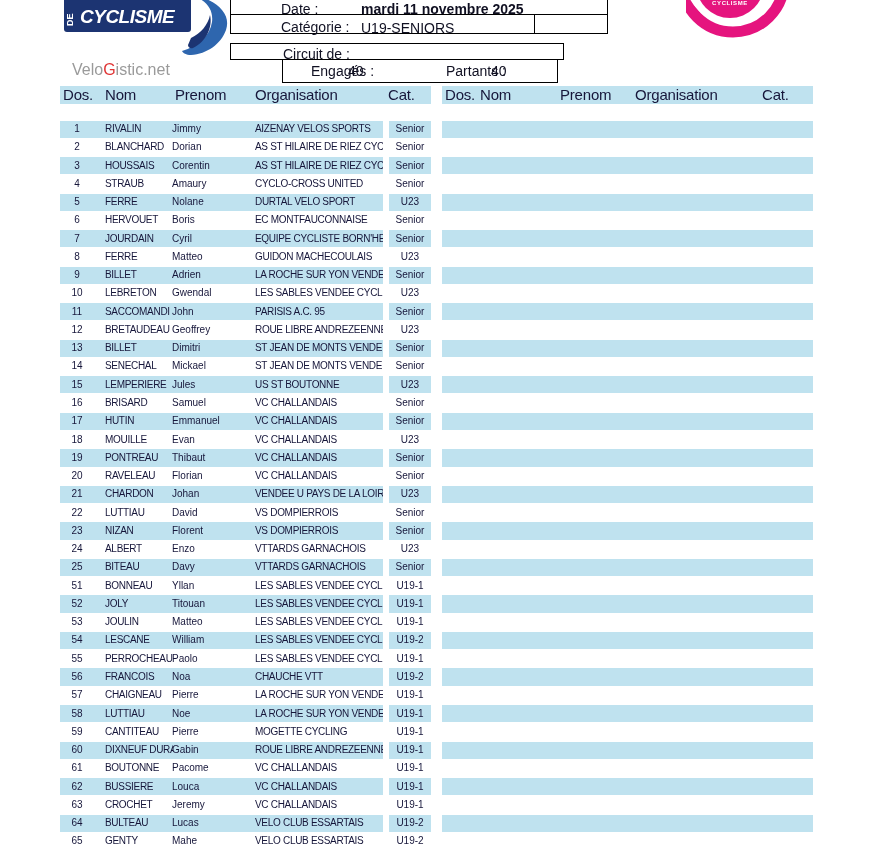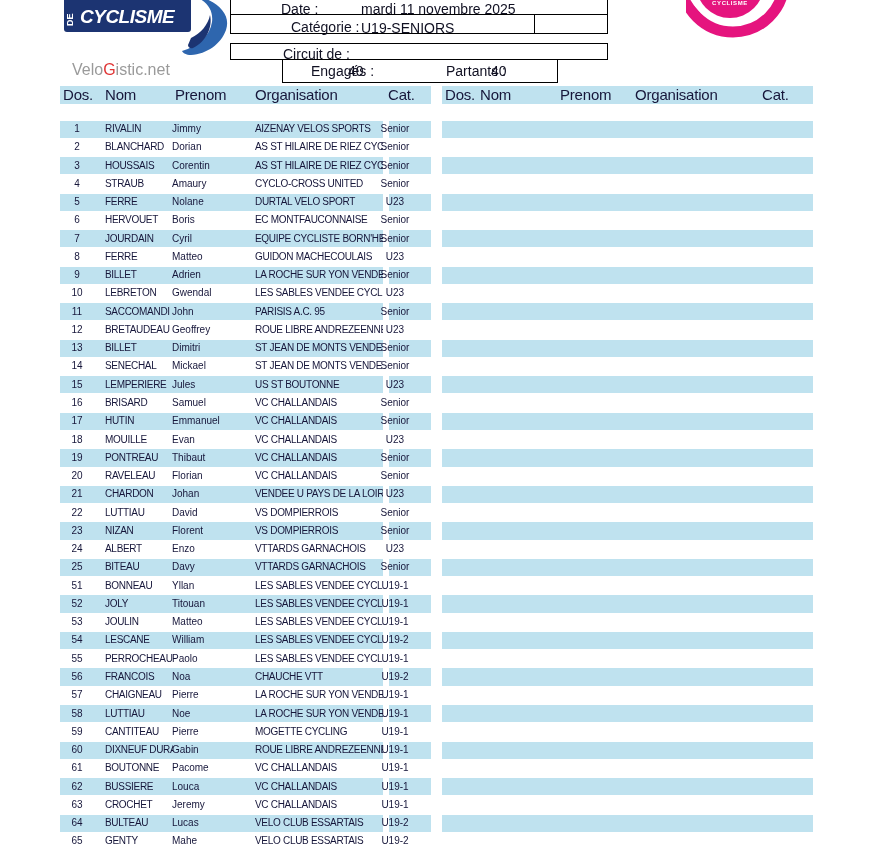--- a/index.html
+++ b/index.html
@@ -7,21 +7,21 @@
     width:877px;height:868px;background:#ffffff;
     font-family:"Liberation Sans",sans-serif;color:#16163a;
     position:relative;overflow:hidden;
   }
   .abs{position:absolute;}
   
   .fbox{position:absolute;border:1px solid #000;background:#fff;box-sizing:border-box;}
   #box-main{left:230px;top:-8px;width:378px;height:42px;}
   #box-main .hline{position:absolute;left:0;right:0;top:21px;border-top:1px solid #000;}
   #box-main .vline{position:absolute;left:303px;top:21px;bottom:0;border-left:1px solid #000;}
-  #box-circuit{left:230px;top:43px;width:378px;height:17px;}
+  #box-circuit{left:230px;top:43px;width:334px;height:17px;}
   #box-counts{left:282px;top:59px;width:276px;height:24px;}
   .flabel,.fvalue{position:absolute;font-size:14px;white-space:nowrap;color:#101022;}
   
   #velogistic{left:72px;top:61px;font-size:16px;color:#9a9a9a;}
   #velogistic .red{color:#e03535;}
   
   .thead{position:absolute;top:86px;height:18px;background:#bfe2ef;}
   .thead span{position:absolute;top:0;height:18px;line-height:18px;font-size:15px;
     letter-spacing:-0.2px;color:#16163a;white-space:nowrap;}
   #thead-left,#tbody-left{left:60px;width:371px;}
@@ -38,21 +38,21 @@
   .row.blue .band{display:block;}
   .band.main{left:0;width:323px;}
   .band.cat{left:329px;width:42px;}
   .band.full{left:0;width:371px;}
   .c{position:absolute;top:0;height:18.28px;line-height:18.28px;font-size:10px;
      letter-spacing:-0.3px;color:#16163a;white-space:nowrap;}
   .c-dos{left:0;width:34px;text-align:center;letter-spacing:0;}
   .c-nom{left:45px;width:68px;overflow:hidden;}
   .c-prenom{left:112px;width:77px;overflow:hidden;letter-spacing:0;}
   .c-org{left:195px;width:128px;overflow:hidden;}
-  .c-cat{left:314px;width:42px;text-align:center;letter-spacing:0;}
+  .c-cat{left:329px;width:42px;text-align:center;letter-spacing:0;}
   
   #logo-left{position:absolute;left:58px;top:-8px;}
   #logo-right{position:absolute;left:686px;top:0;}
 </style>
 </head>
 <body>
 
 <svg id="logo-left" width="182" height="72" viewBox="0 0 182 72">
   <rect x="6" y="0" width="127" height="40" rx="3" fill="#1c3472"></rect>
   <text x="15" y="34" transform="rotate(-90 15 34)" font-size="9" font-weight="bold" fill="#ffffff" font-family="Liberation Sans, sans-serif">DE</text>
@@ -68,22 +68,22 @@
   <circle cx="44" cy="-16" r="34" fill="#e5147e"></circle>
   <text x="44" y="5" text-anchor="middle" font-size="6" font-weight="bold" fill="#ffffff" font-family="Liberation Sans, sans-serif" letter-spacing="0.6">CYCLISME</text>
 </svg>
 
 <div id="velogistic" class="abs"><span>Velo</span><span class="red">G</span><span>istic.net</span></div>
 
 <div id="box-main" class="fbox">
   <div class="hline"></div>
   <div class="vline"></div>
   <span class="flabel" style="left:50px;top:8px;">Date :</span>
-  <span class="fvalue" style="left:130px;top:8px;">mardi 11 novembre 2025</span>
-  <span class="flabel" style="left:50px;top:26px;margin-left:10px;">Catégorie :</span>
+  <span class="fvalue" style="left:130px;top:8px;font-weight:bold;">mardi 11 novembre 2025</span>
+  <span class="flabel" style="left:50px;top:26px;">Catégorie :</span>
   <span class="fvalue" style="left:130px;top:27px;">U19-SENIORS</span>
 </div>
 
 <div id="box-circuit" class="fbox">
   <span class="flabel" style="left:52px;top:2px;">Circuit de :</span>
 </div>
 
 <div id="box-counts" class="fbox">
   <span class="flabel" style="left:28px;top:3px;">Engagés :</span>
   <span class="fvalue" style="left:65px;top:3px;">40</span>

